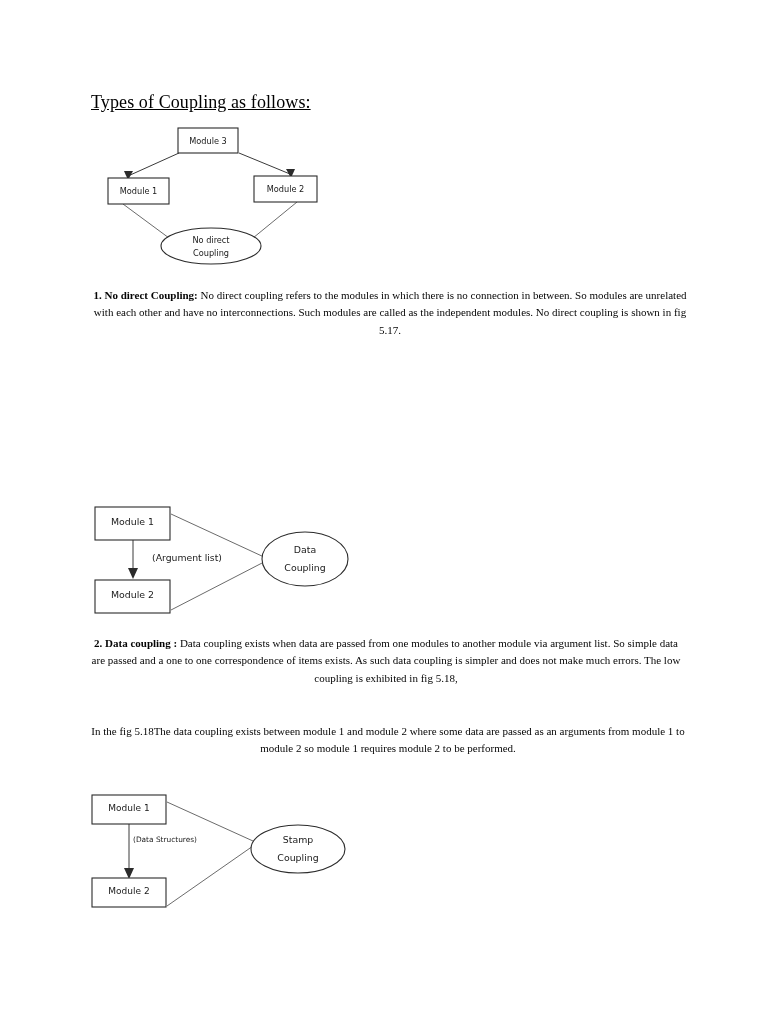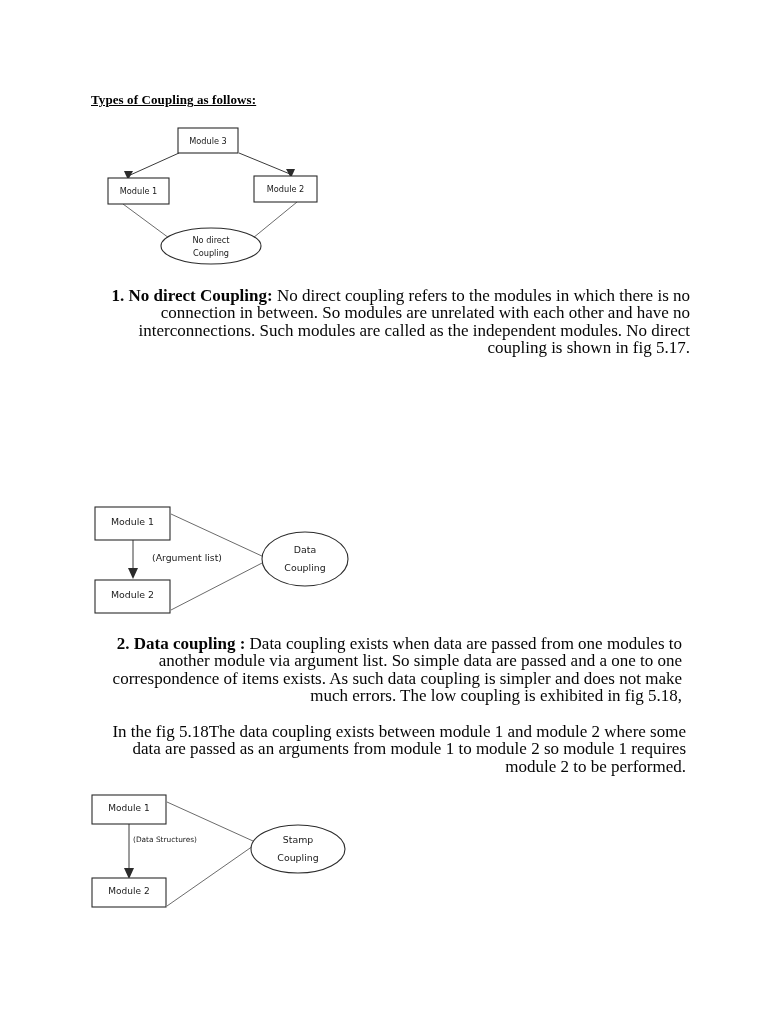--- a/index.html
+++ b/index.html
@@ -21,31 +21,31 @@
     position: absolute;
     inset: 0;
     background: #ffffff;
   }
 
   
   .heading {
     position: absolute;
     left: 91px;
     top: 92px;
-    font-size: 13px;
-    font-weight: bold;
+    font-size: 18px;
+    font-weight: normal;
     text-decoration: underline;
     letter-spacing: 0.1px;
     white-space: nowrap;
   }
   .para {
     position: absolute;
-    font-size: 17px;
+    font-size: 11px;
     line-height: 17.3px;
-    text-align: right;
+    text-align: center;
     color: #050505;
   }
   .para b { font-weight: bold; }
 
   .p-nodirect  { left: 90px; top: 287px;  width: 600px; }
   .p-nodirect2 { left: 90px; top: 377px;  width: 580px; }
   .p-data      { left: 90px; top: 635px;  width: 592px; }
   .p-data2     { left: 90px; top: 723px;  width: 596px; }
 
   

